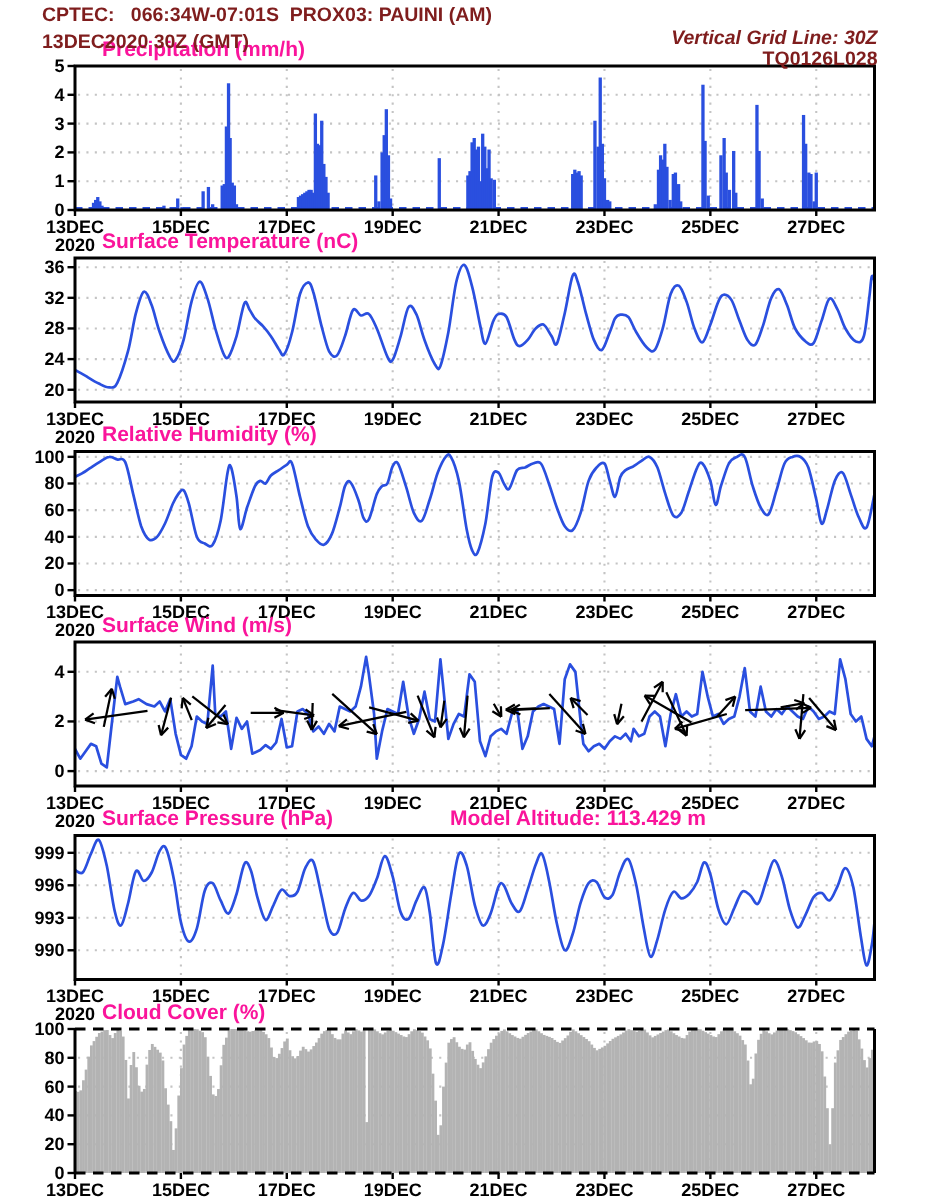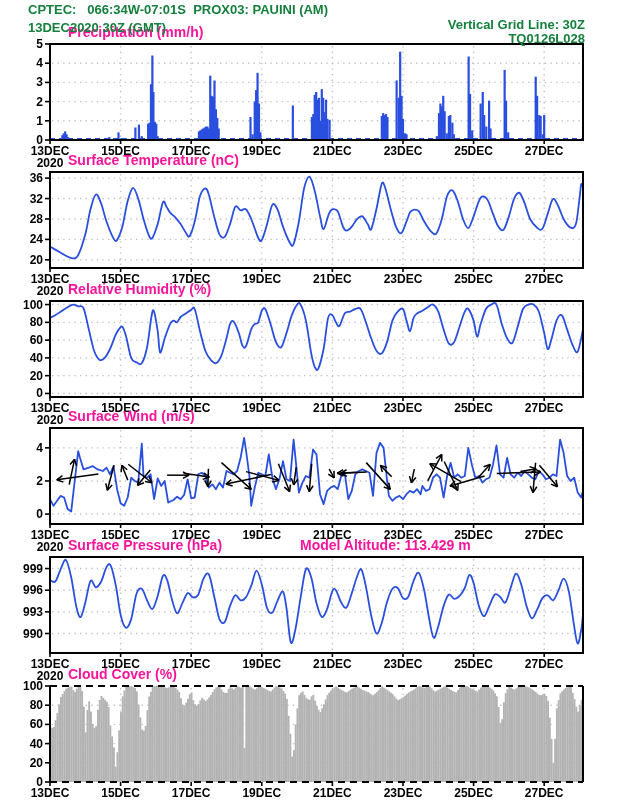--- a/index.html
+++ b/index.html
@@ -1,24 +1,24 @@
 <!DOCTYPE html>
 <html><head>
 <meta charset="utf-8">
 <style>
   html,body{margin:0;padding:0;background:#ffffff;}
   #screen{
     position:relative;width:618px;height:800px;background:#ffffff;overflow:hidden;
     font-family:"Liberation Sans","DejaVu Sans",sans-serif;
   }
   .hdrline{position:absolute;white-space:pre;font-weight:bold;font-size:13px;letter-spacing:0px;}
-  .orange{color:#15803d;}
+  .orange{color:#7f1d1d;}
   #hdr1{left:28px;top:2px;}
   #hdr2{left:28px;top:20px;}
-  #hdr2r{right:33px;top:17px;text-align:right;}
+  #hdr2r{right:33px;top:17px;text-align:right;font-style:italic;}
   #hdr3r{right:33px;top:31px;}
   svg text{font-family:"Liberation Sans","DejaVu Sans",sans-serif;}
 </style>
 </head>
 <body>
 
 <div id="screen">
   <div class="hdrline orange" id="hdr1">CPTEC:   066:34W-07:01S  PROX03: PAUINI (AM)</div>
   <div class="hdrline orange" id="hdr2">13DEC2020 30Z (GMT)</div>
   <div class="hdrline orange" id="hdr2r">Vertical Grid Line: 30Z</div>

